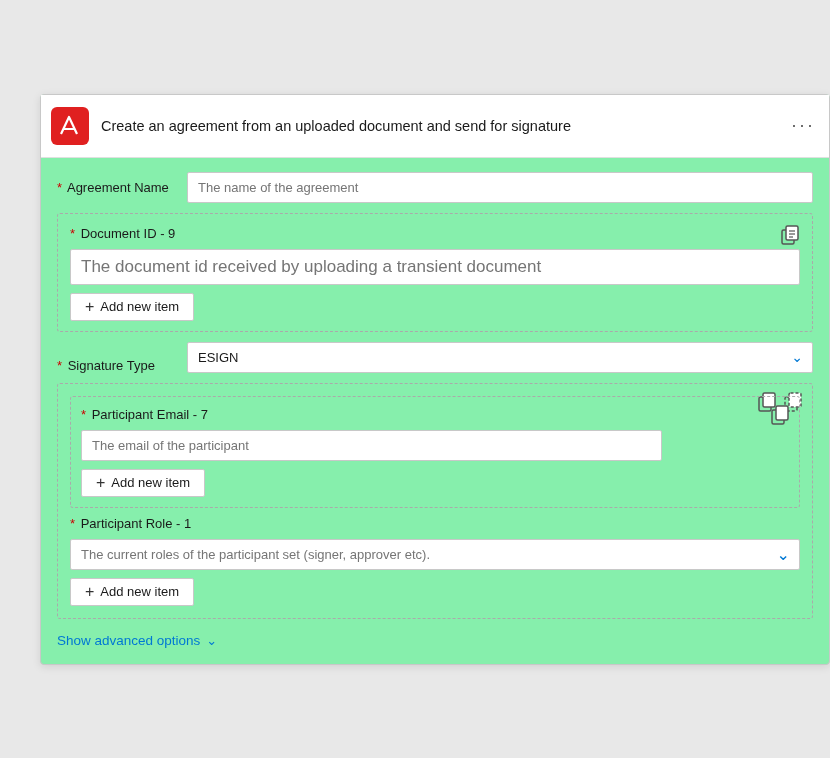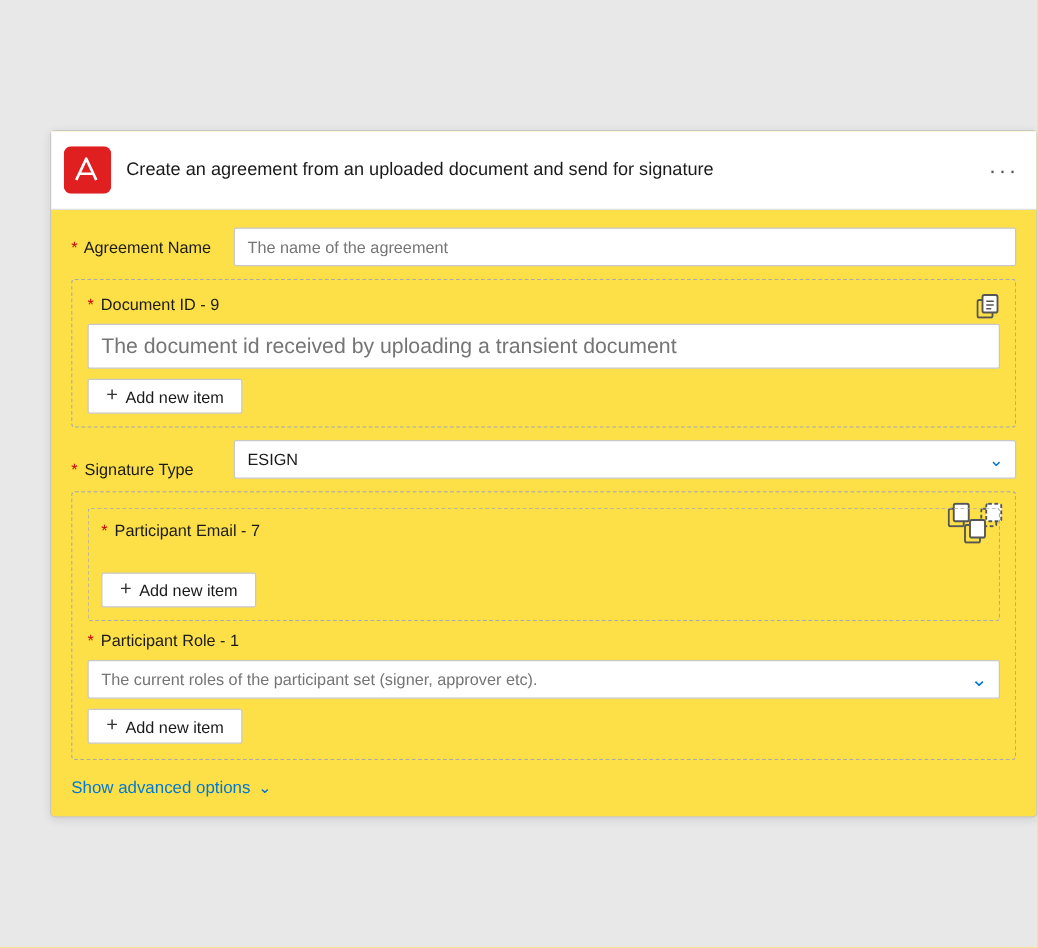--- a/index.html
+++ b/index.html
@@ -5,21 +5,21 @@
     * { box-sizing: border-box; margin: 0; padding: 0; }
     body {
       background: #e8e8e8;
       display: flex;
       justify-content: center;
       align-items: center;
       min-height: 758px;
       font-family: 'Segoe UI', Arial, sans-serif;
     }
     .card {
-      background: #fde047;
+      background: #86efac;
       border: 1.5px solid #c8c8c8;
       border-radius: 4px;
       width: 790px;
       padding: 0;
       box-shadow: 0 2px 8px rgba(0,0,0,0.10);
       margin-left: 40px;
     }
     .card-header {
       display: flex;
       align-items: center;
@@ -297,20 +297,21 @@
           <span class="required-star">*</span>
           <span>Participant Email - 7</span>
         </div>
         
         <div style="position:absolute;top:8px;right:8px;">
           <svg width="20" height="20" viewBox="0 0 20 20" fill="none" xmlns="http://www.w3.org/2000/svg">
             <rect x="1" y="5" width="12" height="14" rx="1.5" stroke="#555" stroke-width="1.5" fill="none"></rect>
             <rect x="5" y="1" width="12" height="14" rx="1.5" stroke="#555" stroke-width="1.5" fill="white"></rect>
           </svg>
         </div>
+        <input class="participant-email-input" type="text" value="" placeholder="The email of the participant" style="">
         <br>
         <button class="add-item-btn">
           <span class="plus-icon">+</span>
           <span>Add new item</span>
         </button>
       </div>
 
       
 
       

